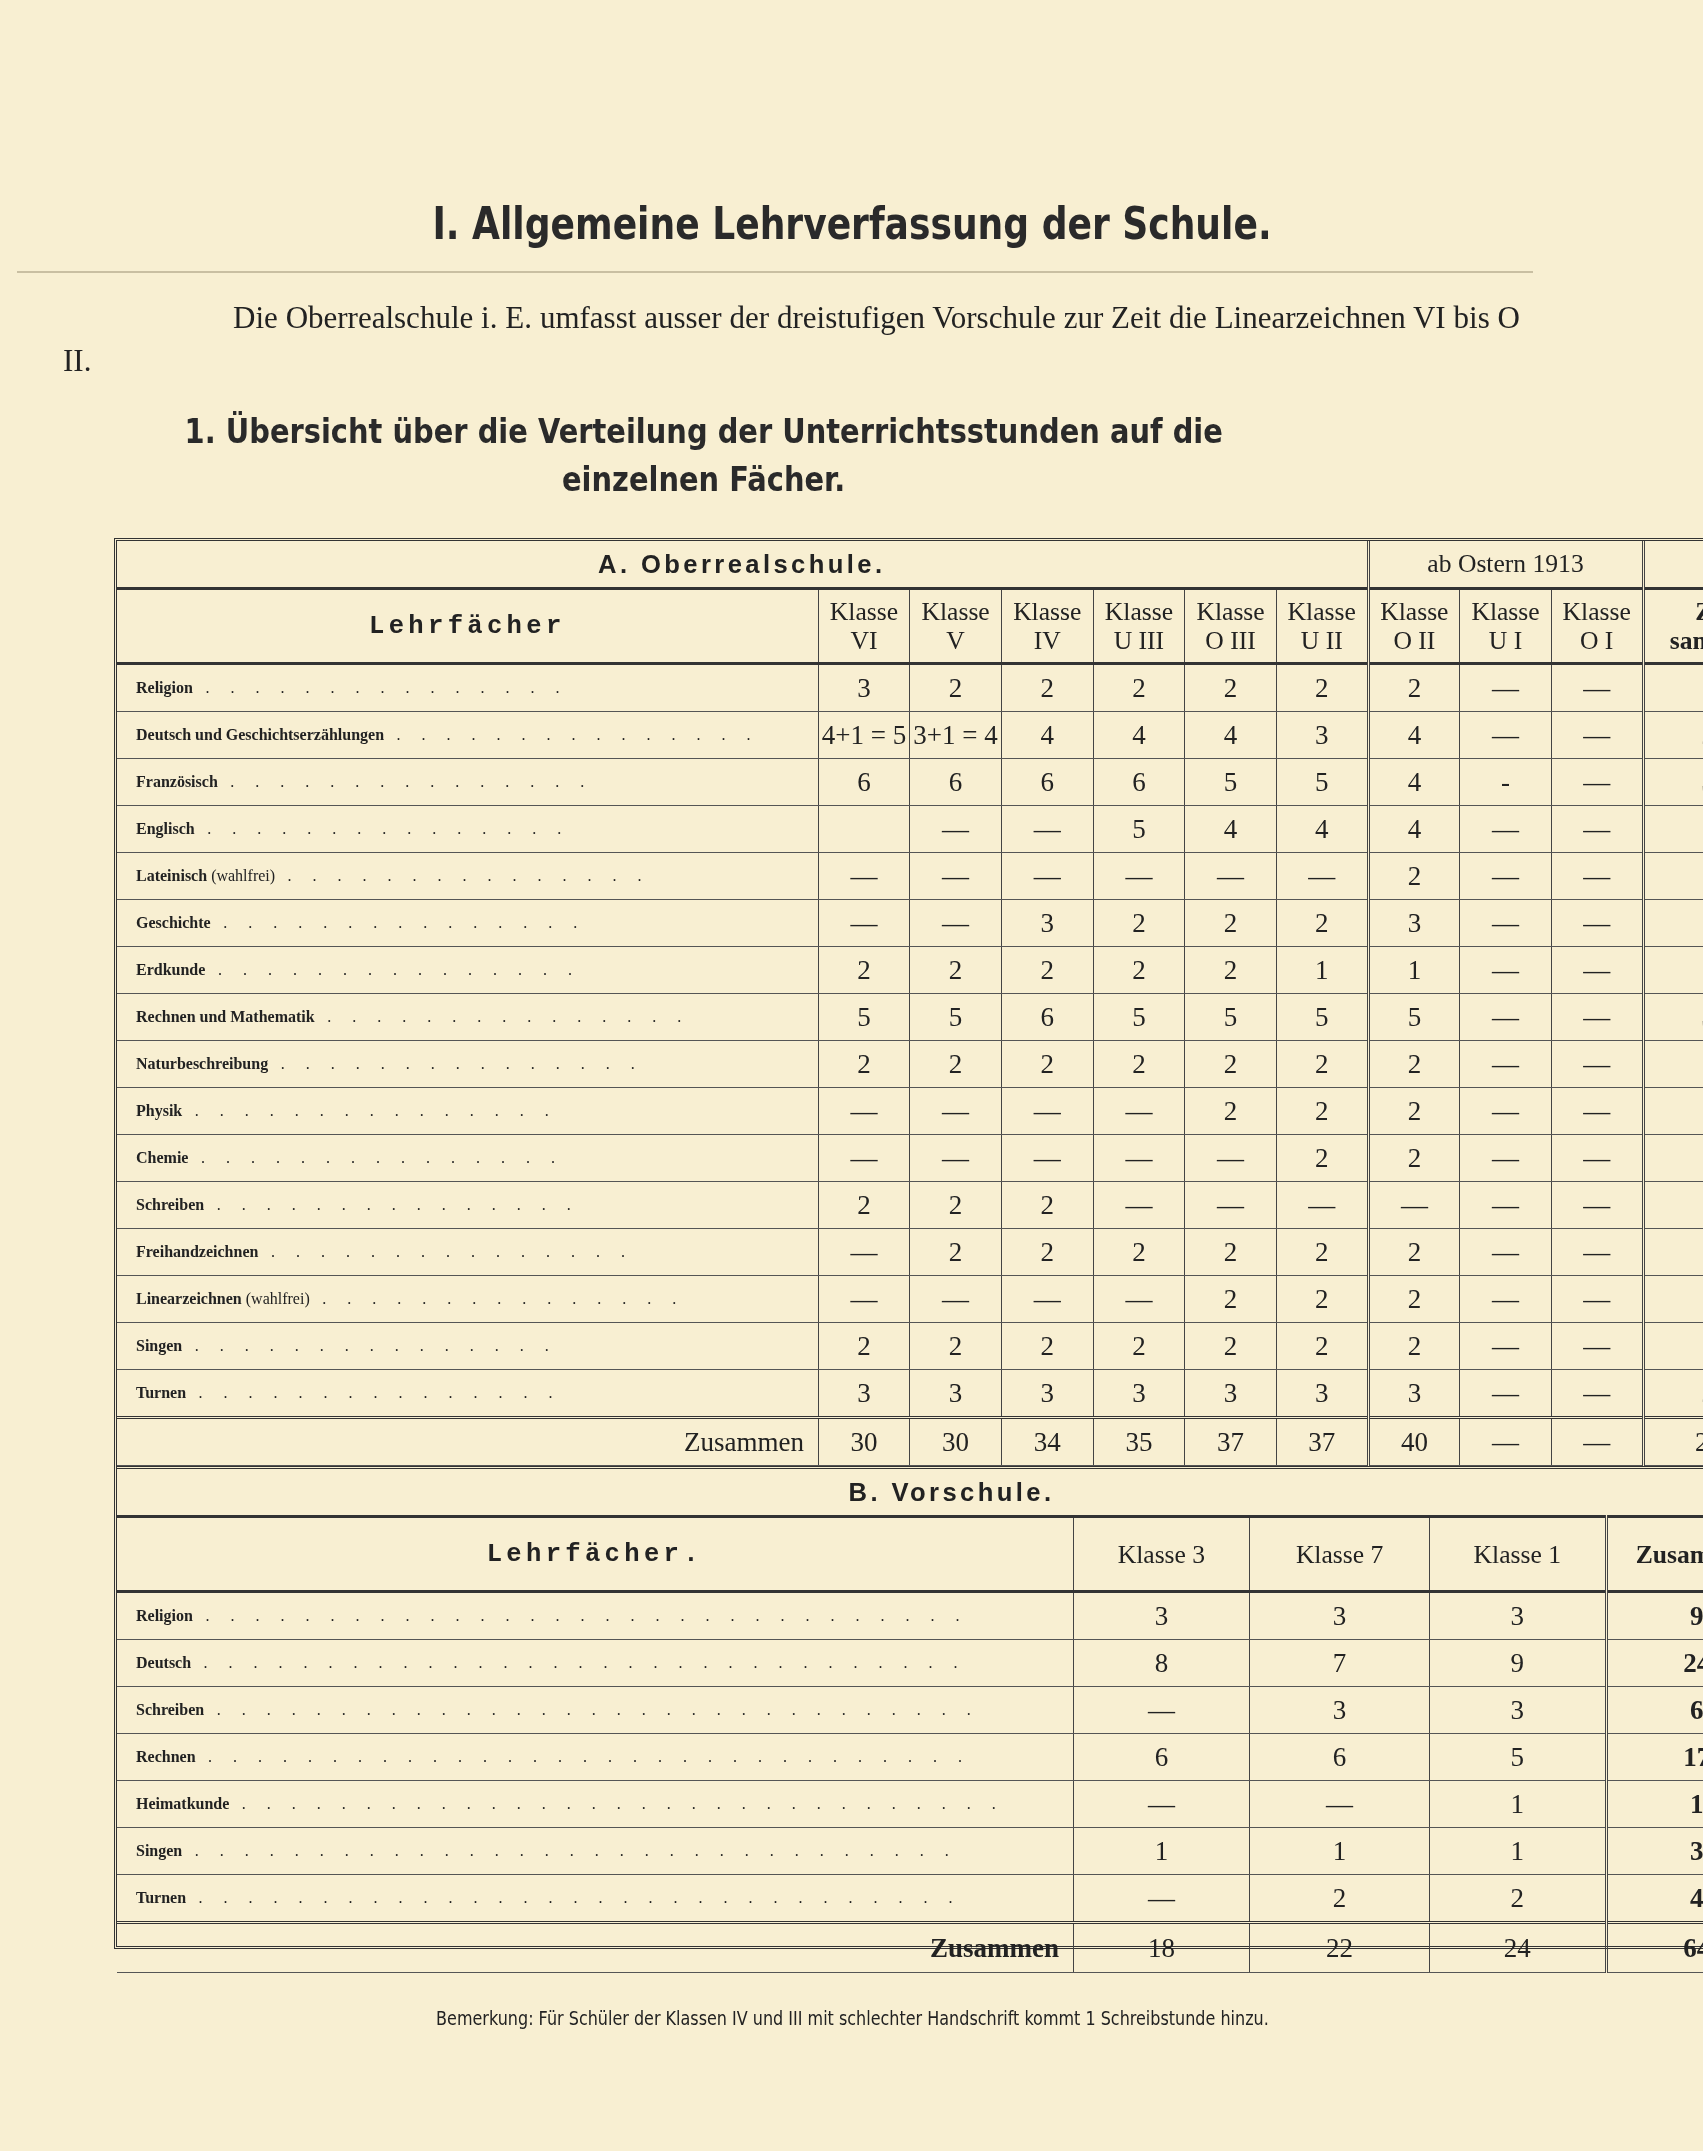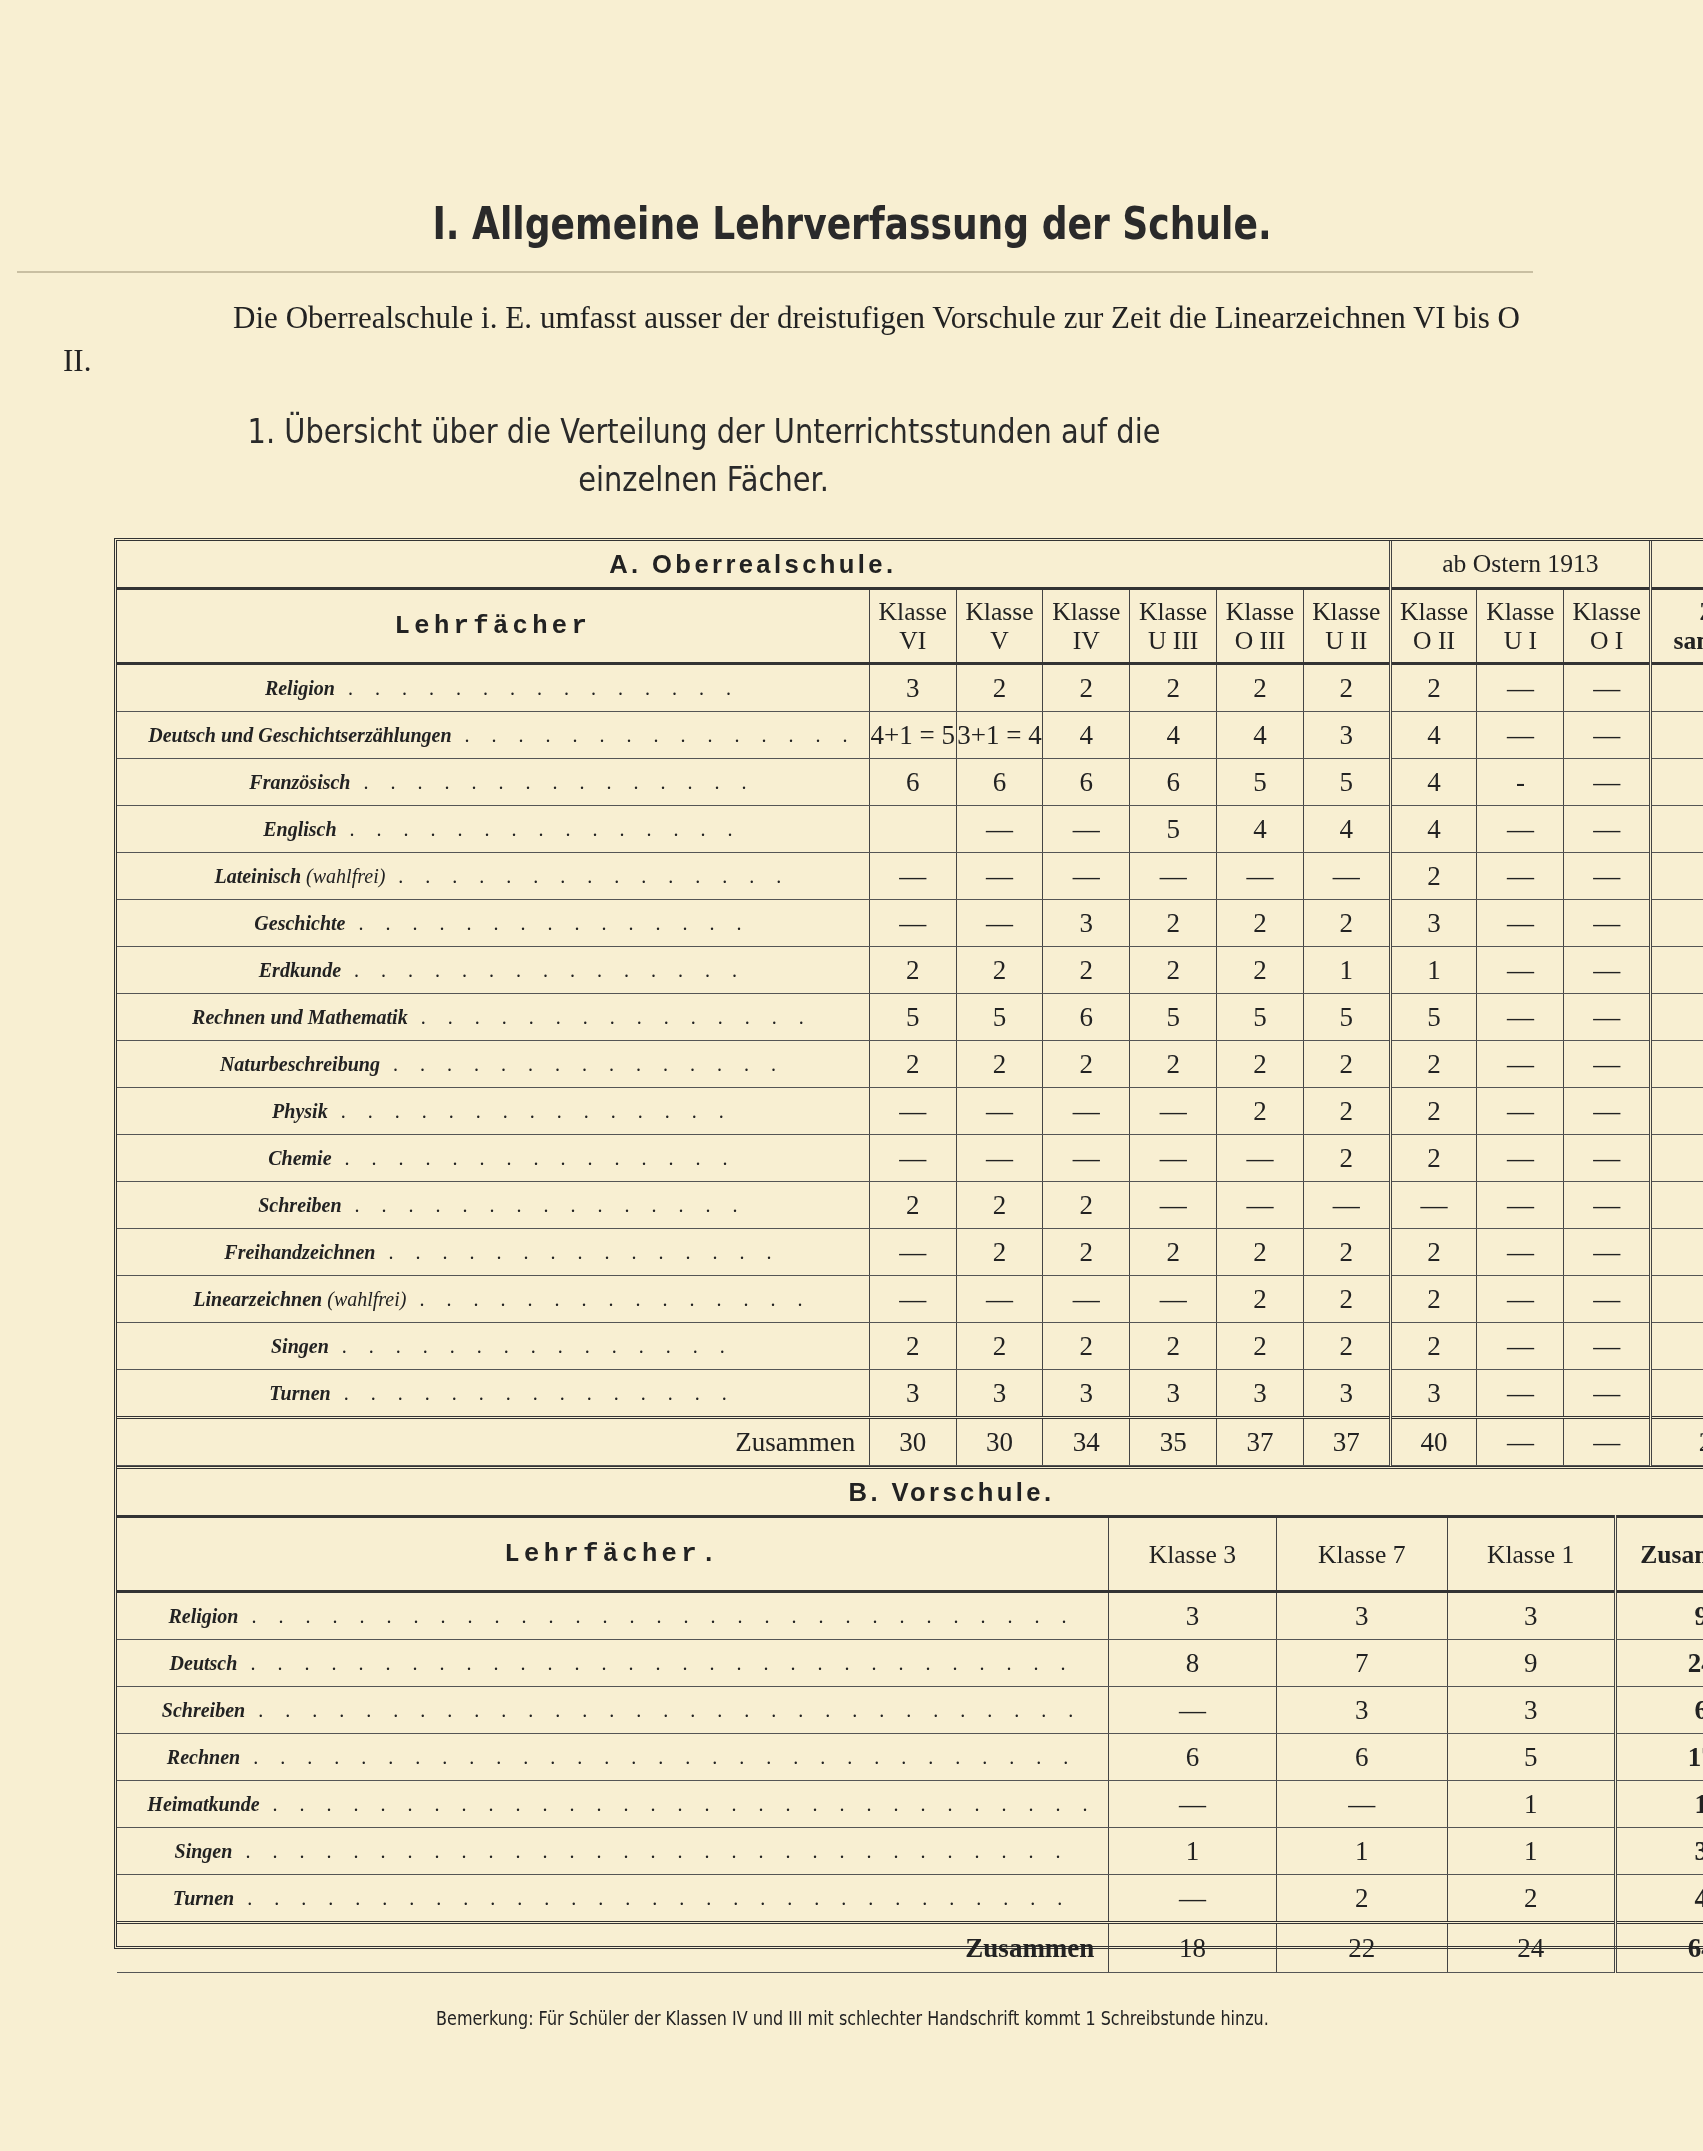--- a/index.html
+++ b/index.html
@@ -15,37 +15,37 @@
   }
   .rule {
     position:absolute; top:271px; left:17px; width:1516px; height:1.7px; background:#c9bfa2;
   }
   .intro {
     position:absolute; top:296px; left:63px; width:1457px; font-size:31px; line-height:43px;
     text-indent:170px; text-align:justify; transform-origin:left top;
   }
   .subtitle {
     position:absolute; top:407px; left:0; width:1408px; text-align:center;
-    font-family:"DejaVu Sans", sans-serif; font-weight:normal; font-size:34px; line-height:48px;
+    font-family:"DejaVu Sans", sans-serif; font-weight:bold; font-size:34px; line-height:48px;
     color:#2a2a2a;
   }
   .subtitle span { display:inline-block; transform:scaleX(0.85); }
   .sheet {
     position:absolute; left:114px; top:538px; width:1675px; height:1411px;
     border:3.4px double #333; box-sizing:border-box;
   }
   table { border-collapse:collapse; width:100%; }
   .ta td, .tb td { border-right:1.7px solid #444; border-bottom:1.7px solid #555; text-align:center;
     font-size:27px; padding:0; }
   .ta td:last-child, .tb td:last-child { border-right:none;font-weight:bold; }
   .secthead td { height:46px; font-family:"Liberation Sans", sans-serif; font-weight:bold;
     letter-spacing:3.4px; font-size:25.6px; border-bottom:3.4px solid #333; }
   .colhead td { height:72px; font-size:25.6px; line-height:29px; border-bottom:3.4px solid #333; }
-  .ta .subj, .tb .subj { text-align:center; padding-left:19px; font-weight:bold; font-size:20px;
-    white-space:nowrap; overflow:hidden;font-style:italic; }
+  .ta .subj, .tb .subj { text-align:left; padding-left:19px; font-weight:bold; font-size:16px;
+    white-space:nowrap; overflow:hidden; }
   .subj .dots { font-weight:normal; letter-spacing:8.5px; }
   .ta tr.row td { height:46px; }
   .ta tr.total td { height:46px; border-top:3.4px double #333; font-weight:normal; }
   .total .lbl { text-align:right; padding-right:13.6px; font-weight:bold; font-family:"Liberation Serif", serif; }
   .double-l { border-left:3.4px double #444; }
   .tb tr.row td { height:46px; }
   .tb tr.total td { height:48px; border-top:3.4px double #333; }
   .lehr { font-family:Liberation Mono, monospace; font-weight:bold; letter-spacing:4.3px; font-size:25.6px; }
   .note {
     position:absolute; top:2006px; left:0; width:1704px; text-align:center;

